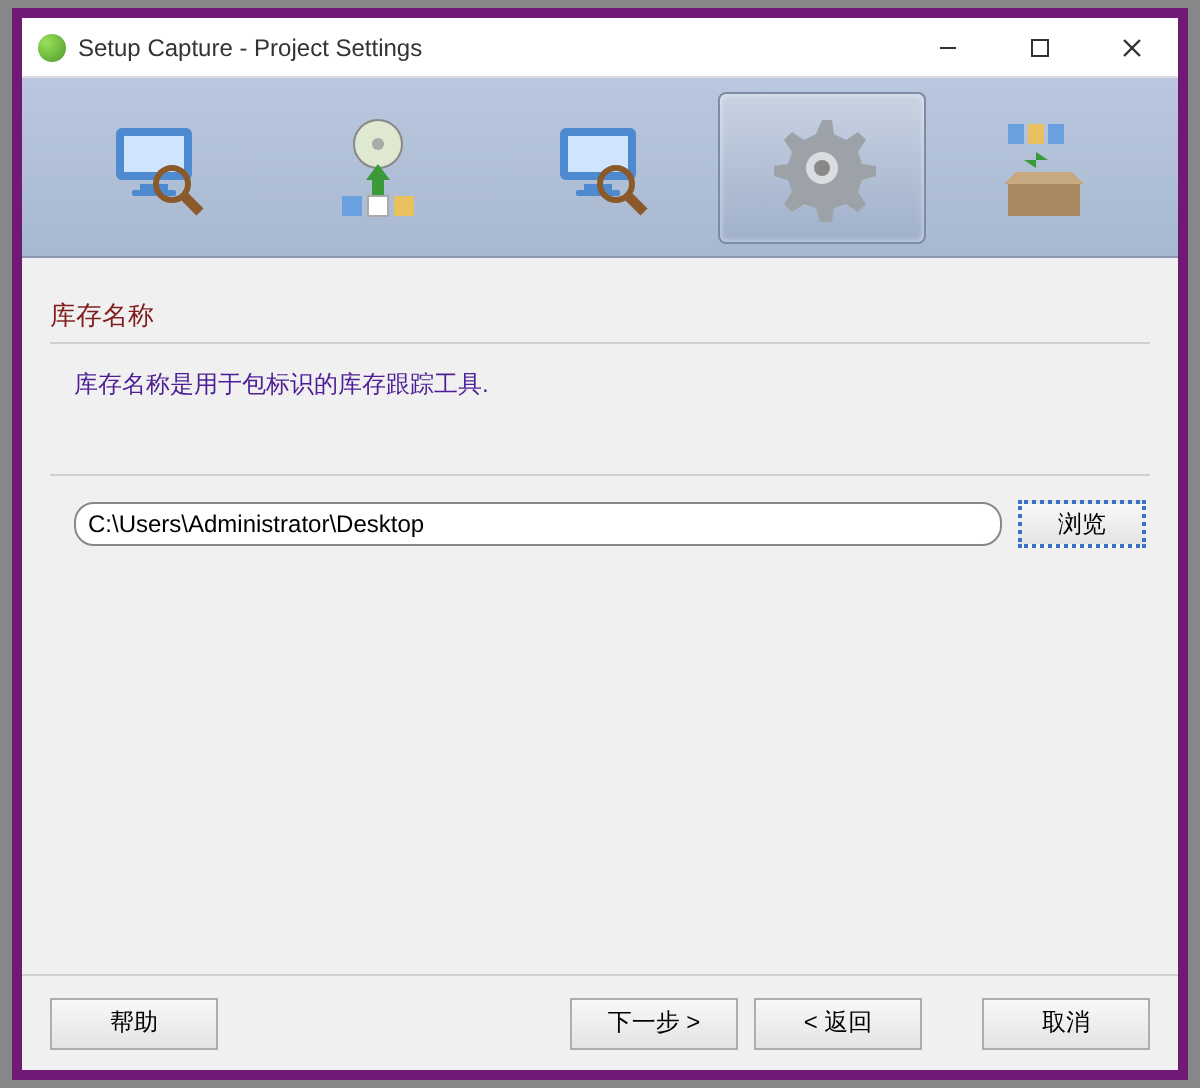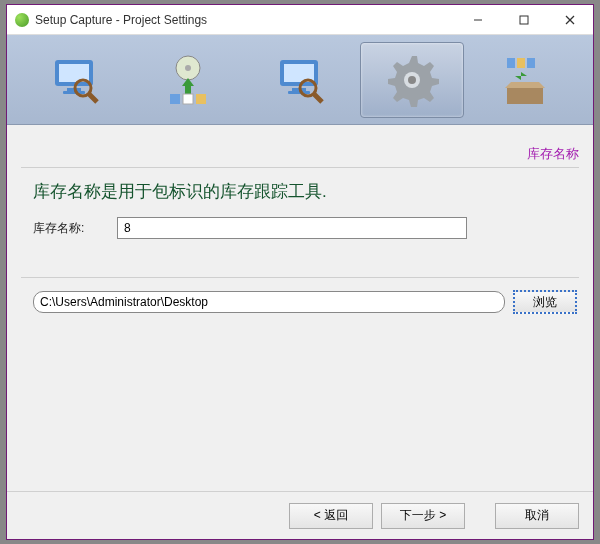--- a/index.html
+++ b/index.html
@@ -11,21 +11,21 @@
     width: 600px;
     height: 544px;
     overflow: hidden;
     position: relative;
   }
   .window {
     position: absolute;
     left: 6px; top: 4px;
     width: 588px; height: 536px;
     background: #f0f0f0;
-    border: 1px solid #701a75;
+    border: 5px solid #701a75;
     display: flex;
     flex-direction: column;
   }
   .titlebar {
     height: 30px;
     background: #fff;
     border-bottom: 1px solid #ddd;
     display: flex;
     align-items: center;
     padding-left: 8px;
@@ -68,22 +68,22 @@
     box-shadow: inset 0 0 3px rgba(255,255,255,0.6);
   }
   .step-icon { width: 56px; height: 56px; position: relative; }
 
   .body-area {
     flex: 1;
     background: #f0f0f0;
     padding: 20px 14px 0 14px;
     position: relative;
   }
-  .section-title { font-size: 13px; color: #a21caf; margin-bottom: 4px; text-align: right; }
-  .section-desc { font-size: 17px; color: #14532d; padding-left: 12px; margin-bottom: 14px; }
+  .section-title { font-size: 13px; color: #7f1d1d; margin-bottom: 4px; }
+  .section-desc { font-size: 12px; color: #4c1d95; padding-left: 12px; margin-bottom: 14px; }
   .hr { border-top: 1px solid #cfcfcf; margin-bottom: 12px; }
 
   .row { display: flex; align-items: center; margin-bottom: 16px; }
   .lbl { width: 96px; font-size: 12px; color: #222; padding-left: 12px; }
   .txt-input {
     height: 22px;
     border: 1px solid #888;
     background: #fff;
     font-size: 12px;
     padding: 2px 6px;
@@ -212,37 +212,34 @@
       </svg>
     </div>
   </div>
 
   <div class="body-area">
 
     <div class="section-title">库存名称</div>
     <div class="hr"></div>
     <div class="section-desc">库存名称是用于包标识的库存跟踪工具.</div>
 
-    <div class="row">
-      <div class="lbl">库存名称:</div>
-      <input class="txt-input txt-name" type="text" value="8" style="">
-    </div>
 
     <div style="height:22px"></div>
 
     <div class="hr"></div>
 
     <div class="path-row">
       <input class="txt-input txt-path" type="text" value="C:\Users\Administrator\Desktop" style="">
       <button class="browse-btn">浏览</button>
     </div>
 
   </div>
 
   <div class="footer">
+    <button class="btn">帮助</button>
     <div class="spacer"></div>
+    <button class="btn">下一步 &gt;</button>
     <button class="btn">&lt; 返回</button>
-    <button class="btn">下一步 &gt;</button>
     <div style="width:14px"></div>
     <button class="btn">取消</button>
   </div>
 
 </div>
 
 </body></html>

